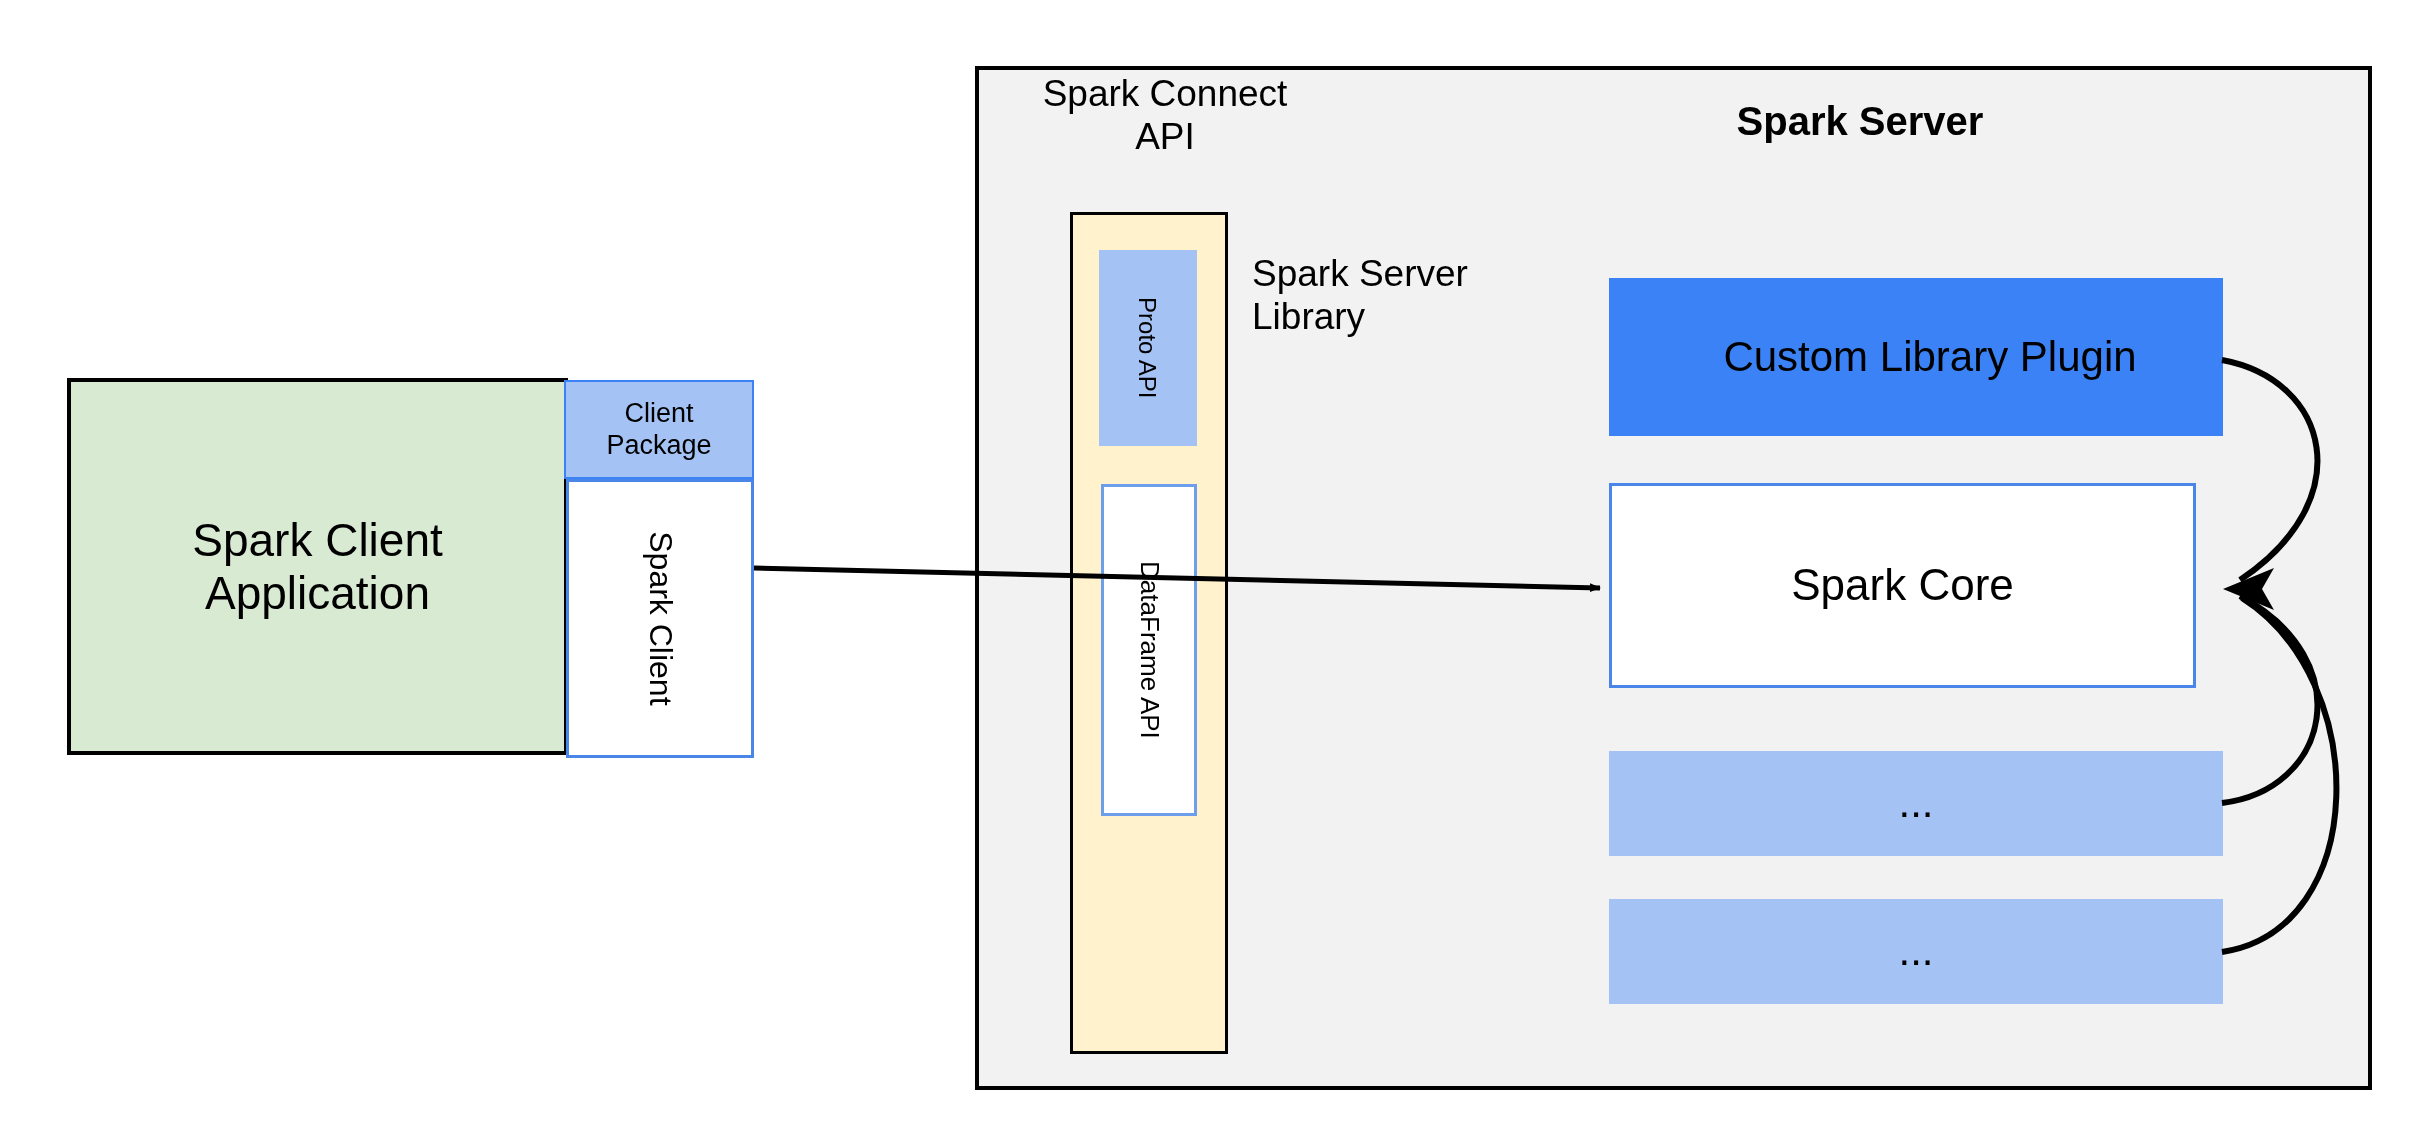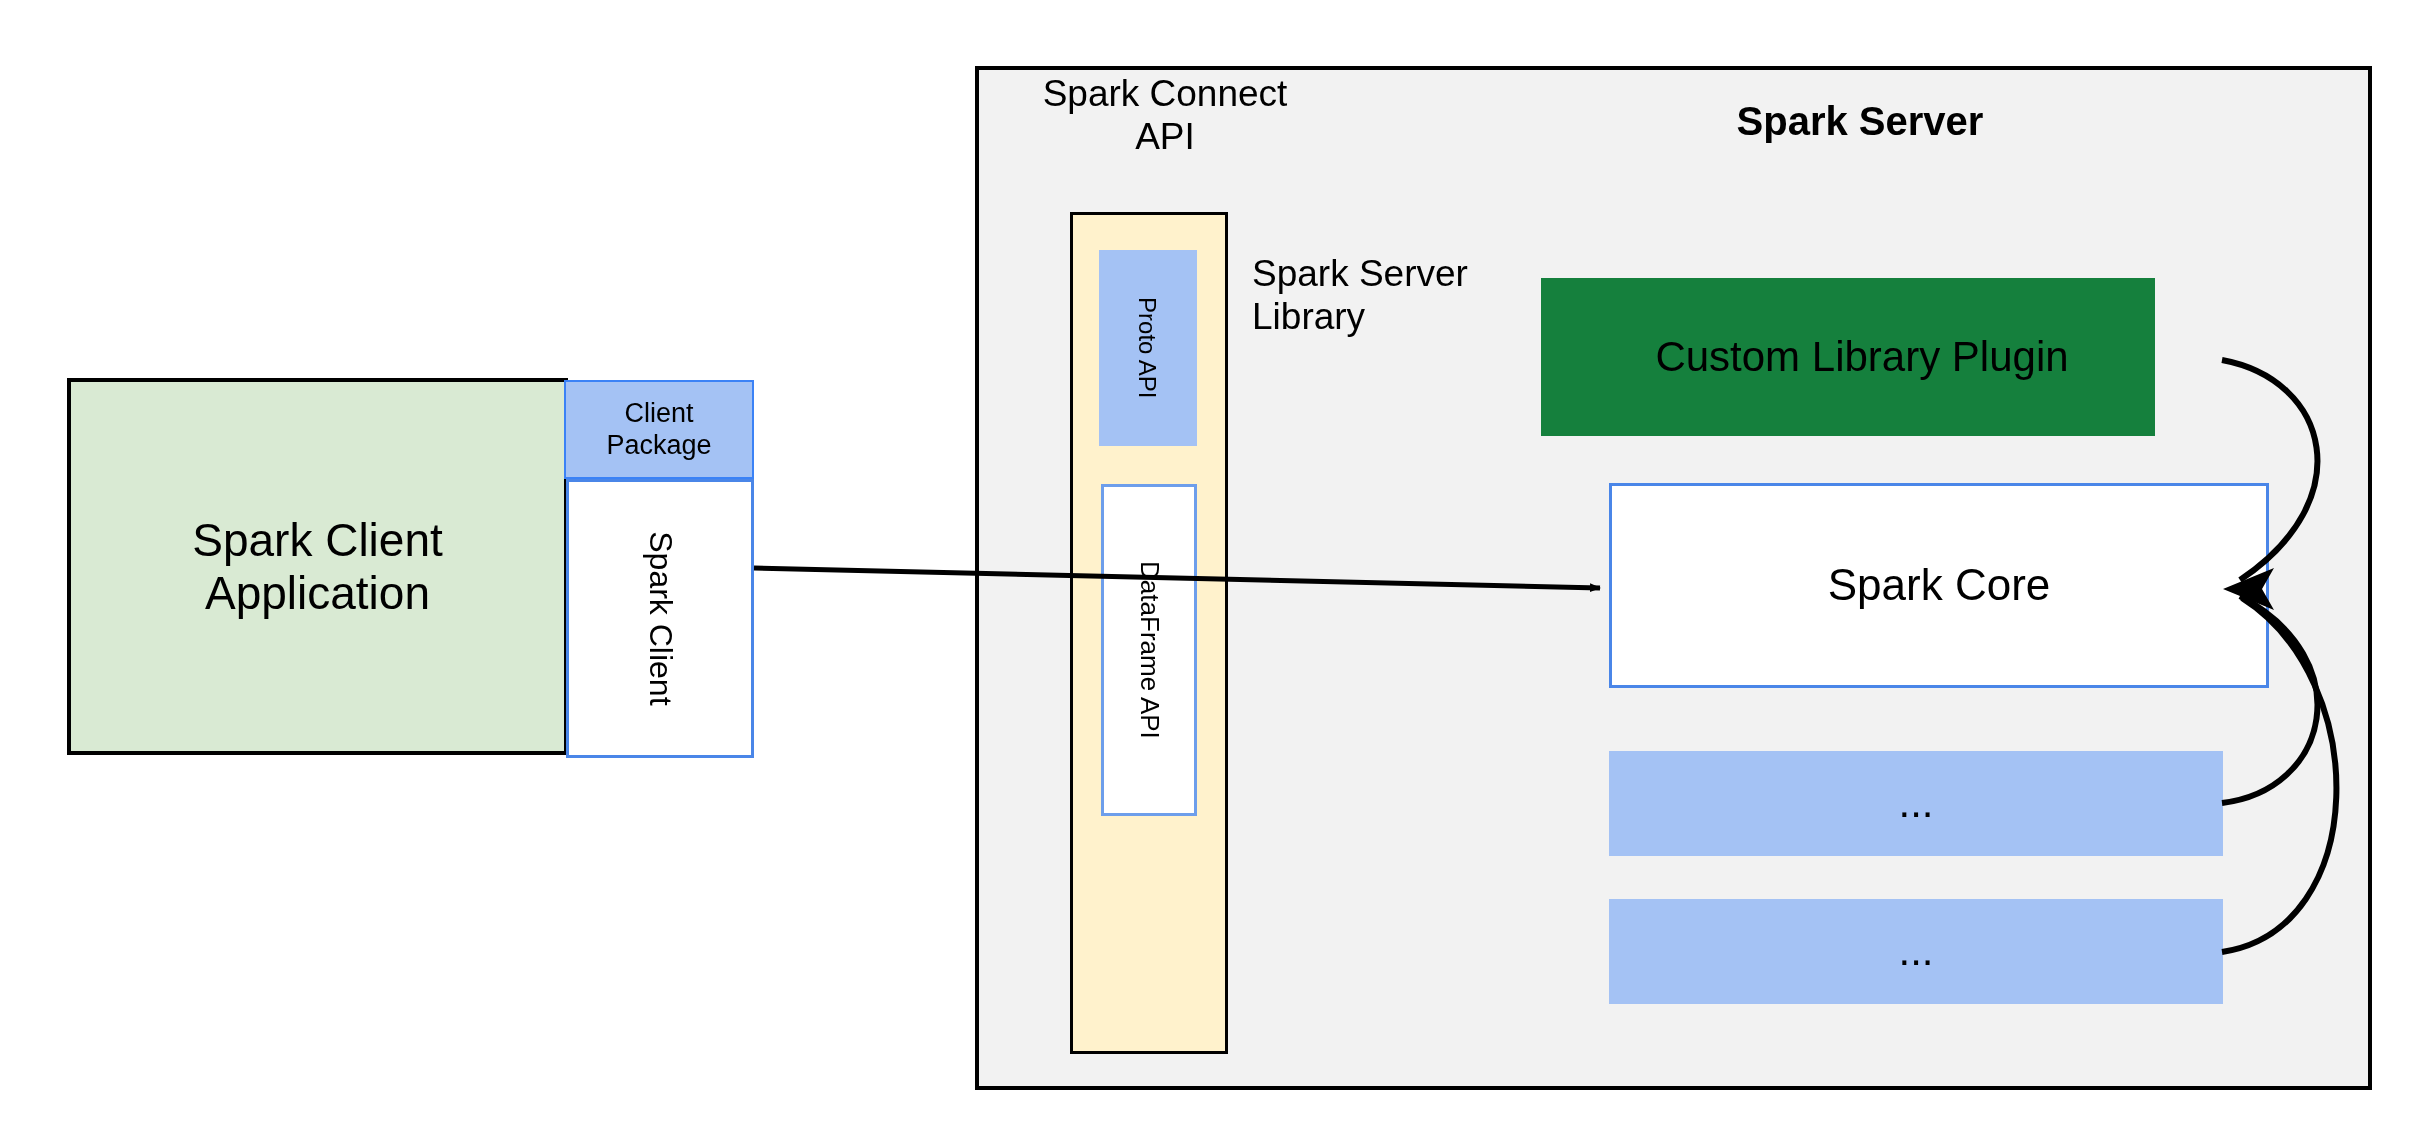--- a/index.html
+++ b/index.html
@@ -129,31 +129,31 @@
     width: 300px; height: 96px;
     font-size: 37px;
     justify-content: flex-start;
     text-align: left;
     white-space: pre-line;
     z-index: 3;
   }
 
   
   #custom-library-plugin-box {
-    left: 1541px; top: 278px;
+    left: 1609px; top: 278px;
     width: 614px; height: 158px;
-    background: #15803d;
+    background: #3b82f6;
     font-size: 42px;
     z-index: 3;
     padding-left: 28px;
   }
 
   #spark-core-box {
     left: 1609px; top: 483px;
-    width: 660px; height: 205px;
+    width: 587px; height: 205px;
     background: #FFFFFF;
     border: 3px solid #4A86E8;
     font-size: 44px;
     z-index: 3;
   }
 
   #ellipsis-box-1 {
     left: 1609px; top: 751px;
     width: 614px; height: 105px;
     background: #A4C2F4;

